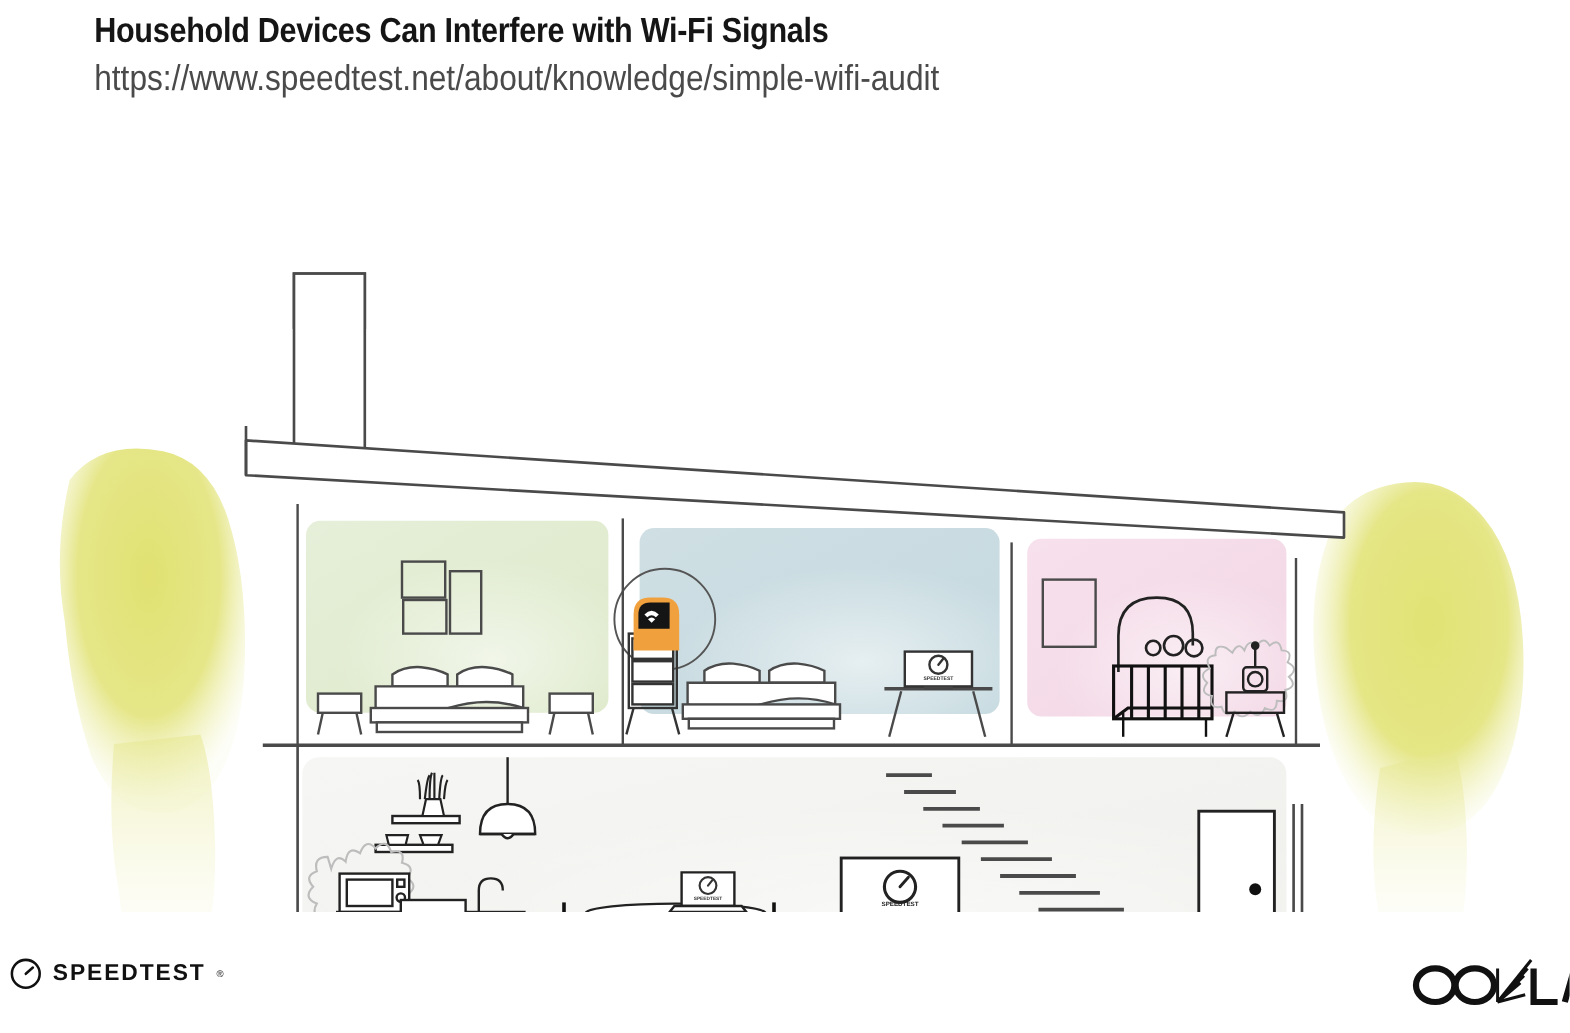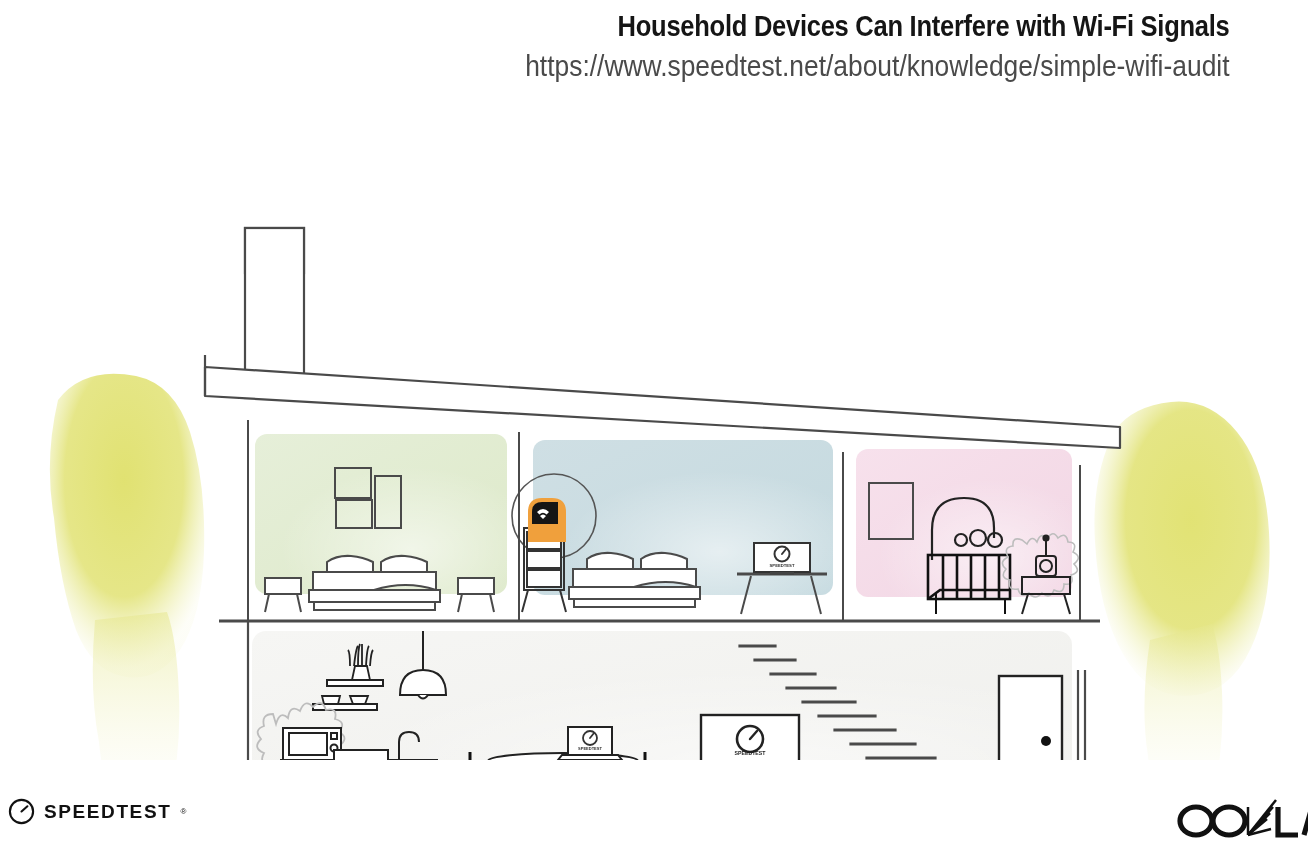--- a/index.html
+++ b/index.html
@@ -7,21 +7,21 @@
     width:1308px;height:861px;
     background:#ffffff;
     font-family:"Liberation Sans", sans-serif;
     overflow:hidden;
     position:relative;
   }
   #page{position:relative;width:1308px;height:861px;}
 
   
   .header{
-    position:absolute;left:0;top:0;width:1308px;text-align:right;
+    position:absolute;left:0;top:0;width:1308px;text-align:left;
   }
   .title{
     font-family:"Liberation Sans", sans-serif;
     font-size:29px;font-weight:bold;color:#151515;
     letter-spacing:-0.3px;
     margin:0;padding-top:10px;
     transform:scaleX(0.88);
   }
   .subtitle{
     font-family:"Liberation Sans", sans-serif;

